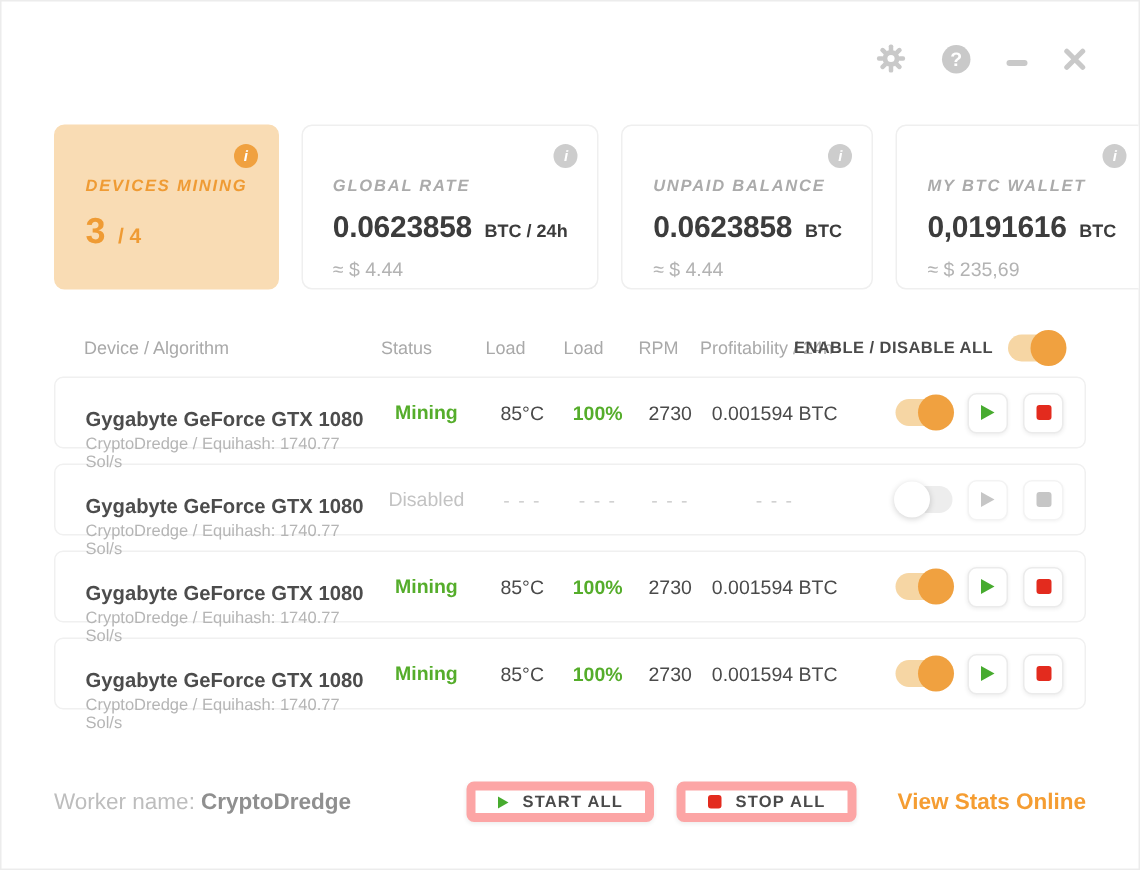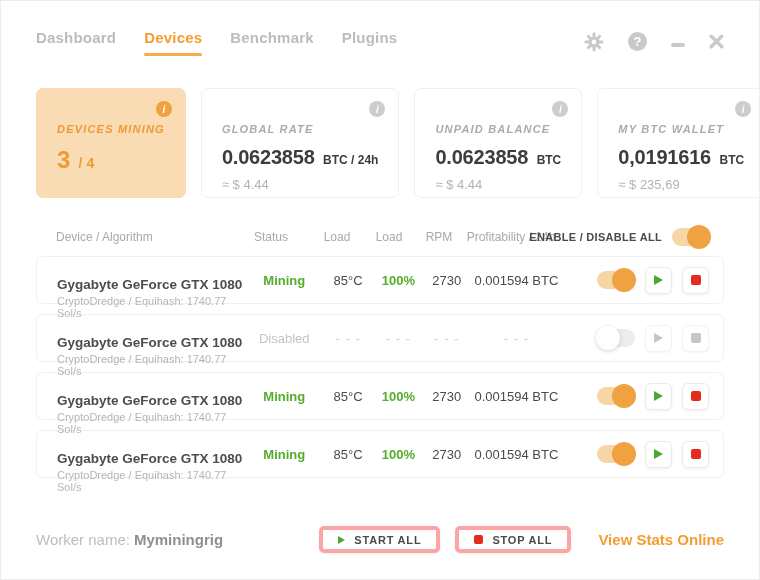--- a/index.html
+++ b/index.html
@@ -115,46 +115,40 @@
   .row.disabled .icon-btn { border-color:#f3f3f3; box-shadow:0 1px 2px rgba(0,0,0,.04); cursor:default; }
   .row.disabled .tri { border-left-color:#c6c6c6; }
   .row.disabled .sq { background:#c6c6c6; }
 
   
   .footer { display:flex; align-items:center; margin-top:48px; }
   .worker { flex:1 1 auto; font-size:15px; color:#bdbdbd; }
   .worker b { color:#8f8f8f; font-weight:bold; margin-left:4px; }
   .footer-actions { display:flex; align-items:center; gap:15px; }
   .action-btn {
-    height:27px; padding:0 15px; background:#fff; border:4px solid #fca5a5;
+    height:27px; padding:0 15px; background:#fff; border:6px solid #fca5a5;
     border-radius:5px; box-shadow:0 1px 3px rgba(0,0,0,.07);
     display:flex; align-items:center; gap:9px; cursor:pointer;
     font-family:"Liberation Sans", sans-serif;
     font-size:11px; font-weight:bold; letter-spacing:.8px; color:#4a4a4a;
   }
   .tri.small { border-width:4.5px 0 4.5px 7.5px; }
   .sq.small { width:9px; height:9px; }
   .view-stats {
     margin-left:12px; font-size:15px; font-weight:bold; color:#f59d32;
     text-decoration:none; cursor:pointer; white-space:nowrap;
   }
   svg { display:block; }
 </style>
 </head>
 <body>
 
 <div class="page">
 
   <div class="nav">
-    <div class="tabs">
-      <div class="tab">Dashboard</div>
-      <div class="tab active">Devices</div>
-      <div class="tab">Benchmark</div>
-      <div class="tab">Plugins</div>
-    </div>
     <div class="win-icons">
       <span>
         <svg width="20" height="20" viewBox="0 0 20 20">
           <g fill="#c9c9c9">
             <rect x="8.5" y="0.6" width="3" height="5" rx="1.3"></rect>
             <rect x="8.5" y="0.6" width="3" height="5" rx="1.3" transform="rotate(45 10 10)"></rect>
             <rect x="8.5" y="0.6" width="3" height="5" rx="1.3" transform="rotate(90 10 10)"></rect>
             <rect x="8.5" y="0.6" width="3" height="5" rx="1.3" transform="rotate(135 10 10)"></rect>
             <rect x="8.5" y="0.6" width="3" height="5" rx="1.3" transform="rotate(180 10 10)"></rect>
             <rect x="8.5" y="0.6" width="3" height="5" rx="1.3" transform="rotate(225 10 10)"></rect>
@@ -318,21 +312,21 @@
           <span class="tri"></span>
         </button>
       <button class="icon-btn">
           <span class="sq"></span>
         </button>
     </div>
   </div>
 
   <div class="footer">
     <div class="worker">
-      <span>Worker name:</span><b>Myminingrig</b>
+      <span>Worker name:</span><b>CryptoDredge</b>
     </div>
     <div class="footer-actions">
       <button class="action-btn">
         <span class="tri small"></span>
         <span>START ALL</span>
       </button>
       <button class="action-btn">
         <span class="sq small"></span>
         <span>STOP ALL</span>
       </button>

